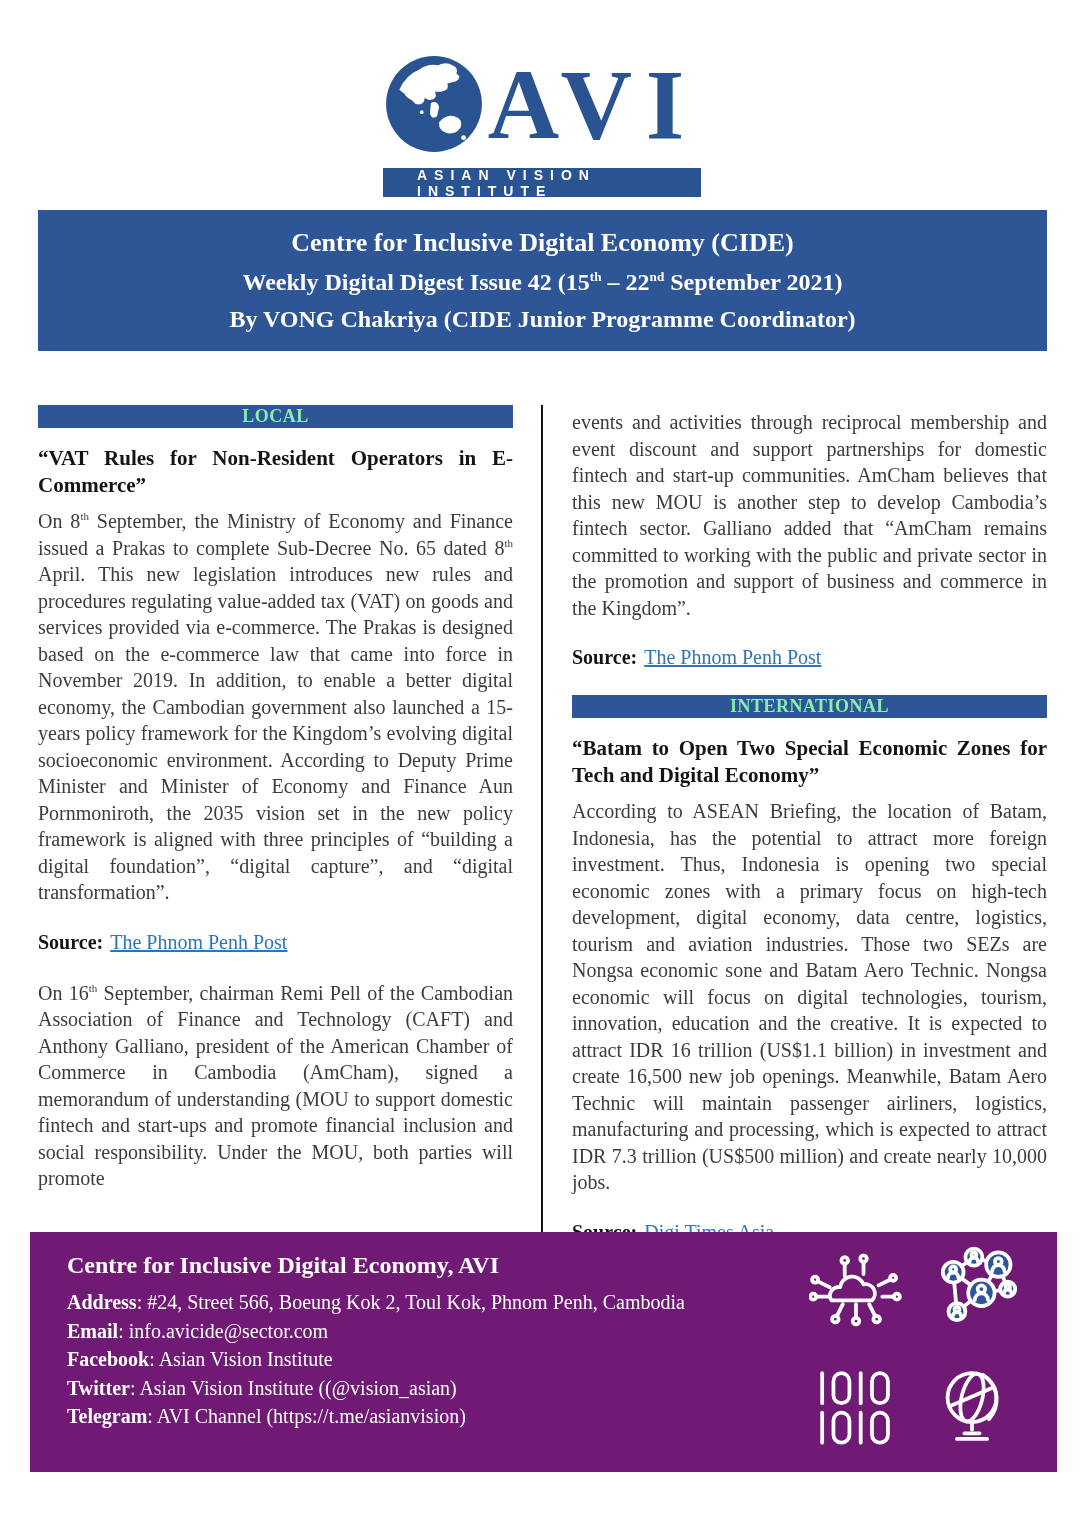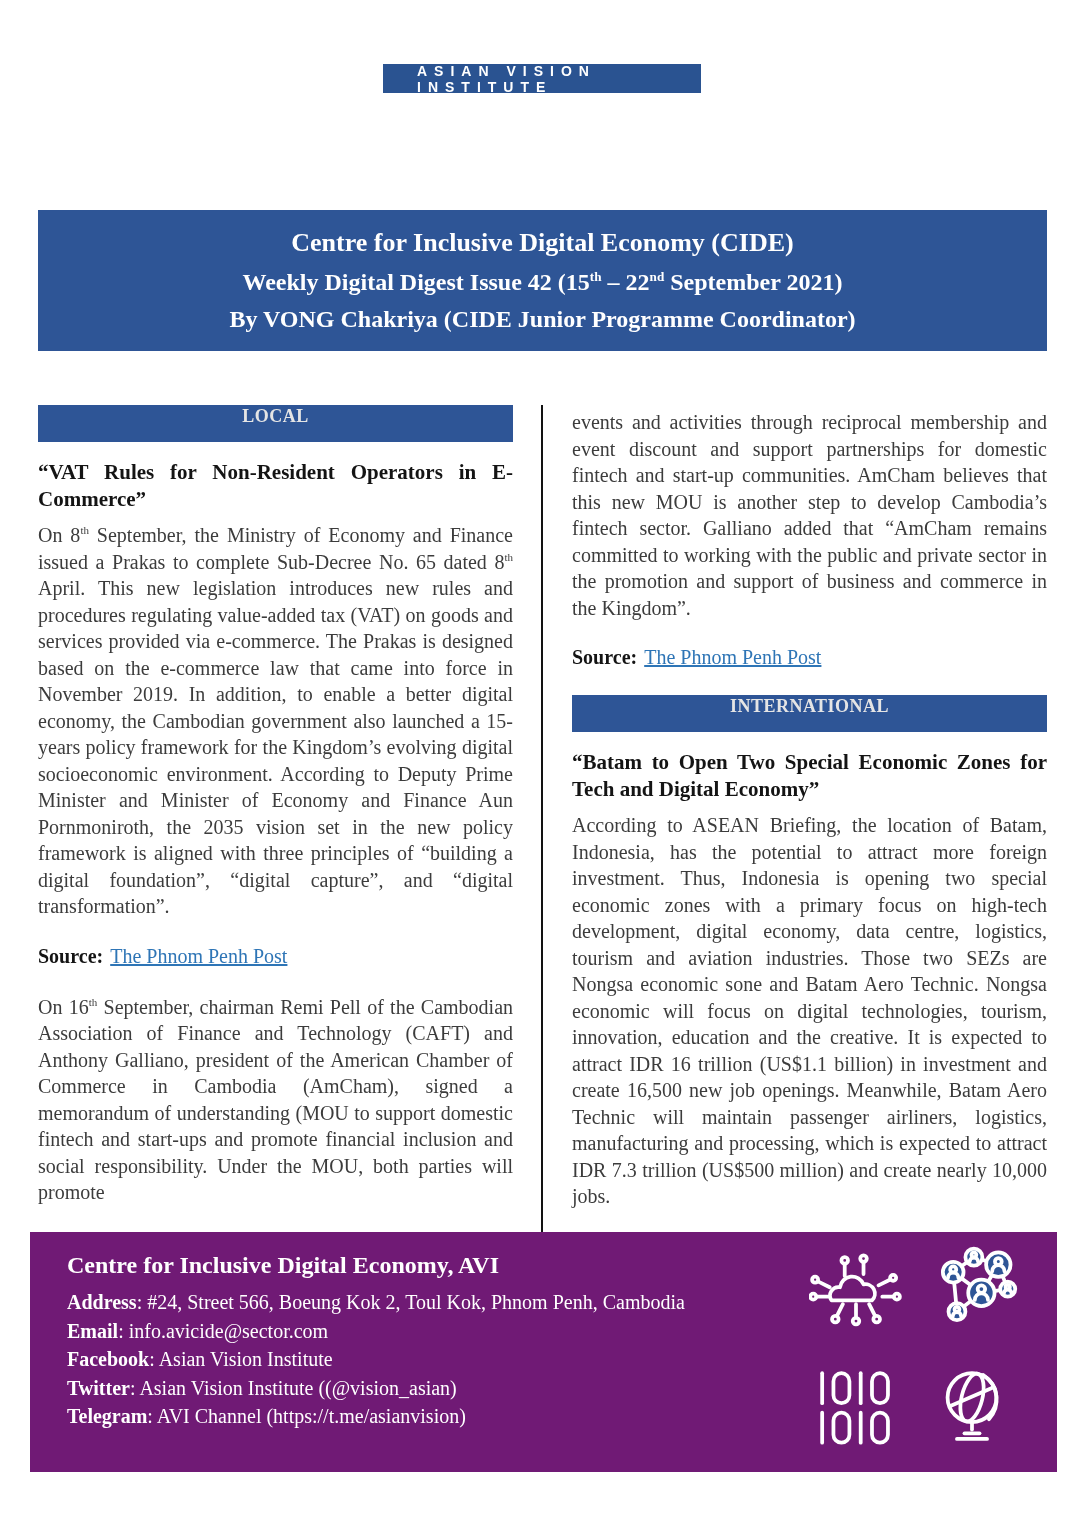--- a/index.html
+++ b/index.html
@@ -23,21 +23,21 @@
           text-align:center;font-weight:700;box-sizing:border-box;padding:8px 10px;}
   .banner-line1{font-size:26px;}
   .banner-line2,.banner-line3{font-size:24px;}
   sup{font-size:0.55em;vertical-align:super;line-height:0;}
 
   
   .content{position:absolute;left:38px;top:405px;width:1009px;height:840px;display:flex;}
   .col{width:475px;flex:none;}
   .divider{width:2px;background:#121212;height:840px;margin:0 29px 0 28px;flex:none;}
 
-  .section-bar{height:37px;background:#2e5596;color:#e5e5e5;text-align:center;
+  .section-bar{height:23px;background:#2e5596;color:#86efac;text-align:center;
                font-size:18px;font-weight:700;line-height:23px;letter-spacing:0.5px;margin-bottom:17px;}
   .headline{font-size:21px;line-height:27px;font-weight:700;color:#141414;margin:0 0 9px 0;text-align:justify;}
   .body-text{font-size:20px;line-height:26.5px;color:#3c3c3c;text-align:justify;margin:0;}
   .first-right{padding-top:4px;}
   .source{margin:25px 0 26px 0;font-size:20px;color:#141414;}
   .source strong{font-weight:700;}
   .source a{color:#2e75b6;text-decoration:underline;margin-left:7px;margin-top:28px;}
 
   
   .footer{position:absolute;left:30px;top:1232px;width:1027px;height:240px;background:#701a75;color:#ffffff;}
@@ -49,20 +49,31 @@
            grid-auto-rows:94px;column-gap:22px;row-gap:22px;}
   .f-icons svg{width:94px;height:94px;stroke:#ffffff;fill:none;stroke-width:4;
                stroke-linecap:round;stroke-linejoin:round;}
 </style>
 </head>
 <body>
 
 <div class="page">
 
   <header class="logo">
+    <div class="logo-row">
+      <svg class="globe-svg" viewBox="0 0 100 100">
+        <circle cx="50" cy="50" r="47" fill="#2a5391"></circle>
+        <path fill="#ffffff" d="M16 36 Q22 22 36 16 Q44 10 54 12 Q62 8 68 12 Q74 14 72 20 Q78 24 71 28 L63 30 Q66 36 57 38 L51 38 Q54 46 45 46 L41 44 Q40 52 32 50 L28 46 Q23 44 21 40 Z"></path>
+        <path fill="#ffffff" d="M47 49 Q53 46 55 53 L53 62 Q48 66 46 59 Z"></path>
+        <path fill="#ffffff" d="M55 68 Q61 60 70 62 Q79 65 76 73 Q71 81 61 78 Q55 75 55 70 Z"></path>
+        <circle cx="79" cy="83" r="2.4" fill="#ffffff"></circle>
+        <circle cx="38" cy="58" r="1.8" fill="#ffffff"></circle>
+      </svg>
+      <div class="avi-text">AVI</div>
+    </div>
     <div class="logo-bar">
       <span>ASIAN VISION INSTITUTE</span>
     </div>
   </header>
 
   <section class="banner">
     <div class="banner-line1">Centre for Inclusive Digital Economy (CIDE)</div>
     <div class="banner-line2"><span>Weekly Digital Digest Issue 42 (15</span><sup>th</sup><span> – 22</span><sup>nd</sup><span> September 2021)</span></div>
     <div class="banner-line3">By VONG Chakriya (CIDE Junior Programme Coordinator)</div>
   </section>

